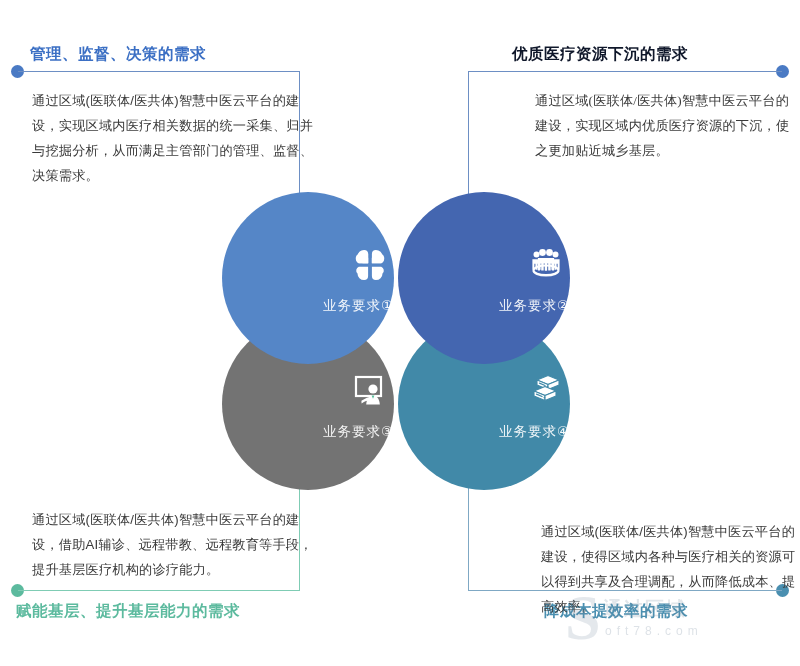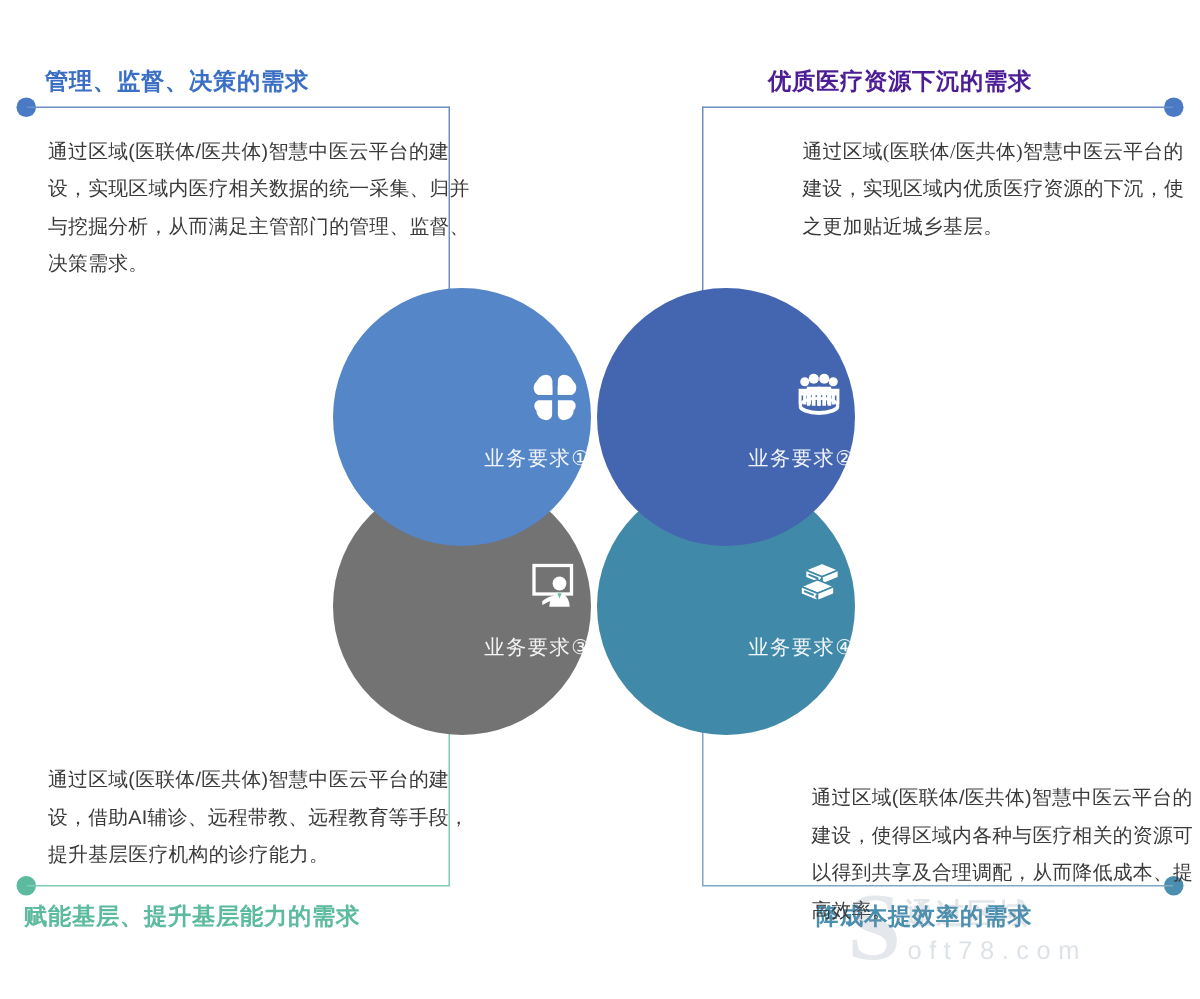--- a/index.html
+++ b/index.html
@@ -22,21 +22,21 @@
 
   
   .heading {
     position: absolute;
     font-size: 15.5px;
     font-weight: bold;
     letter-spacing: 0.5px;
     white-space: nowrap;
   }
   #h-tl { left: 30px;  top: 44px;  color: #3b6fc4; }
-  #h-tr { right: 24px; top: 44px;  color: #4c1d95; }
+  #h-tr { right: 24px; top: 44px;  color: #0f172a; }
   #h-bl { left: 16px;  top: 601px; color: #5cba9e; }
   #h-br { right: 24px; top: 601px; color: #4a8fb0; }
 
   
   .para {
     position: absolute;
     font-size: 13.2px;
     line-height: 25px;
     color: #3a3a3a;
     letter-spacing: 0.2px;
@@ -143,21 +143,21 @@
     position: absolute;
     left: 38px; top: 4px;
     font-size: 19px;
     font-weight: bold;
     color: rgba(120,140,160,0.22);
     letter-spacing: 2px;
   }
   #watermark .wm-url {
     position: absolute;
     left: 40px; top: 32px;
-    font-size: 17px;
+    font-size: 12px;
     color: rgba(120,140,160,0.25);
     letter-spacing: 5px;
   }
 </style>
 </head>
 <body>
 
 <div id="canvas">
 
   <div class="conn" id="conn-tl">

